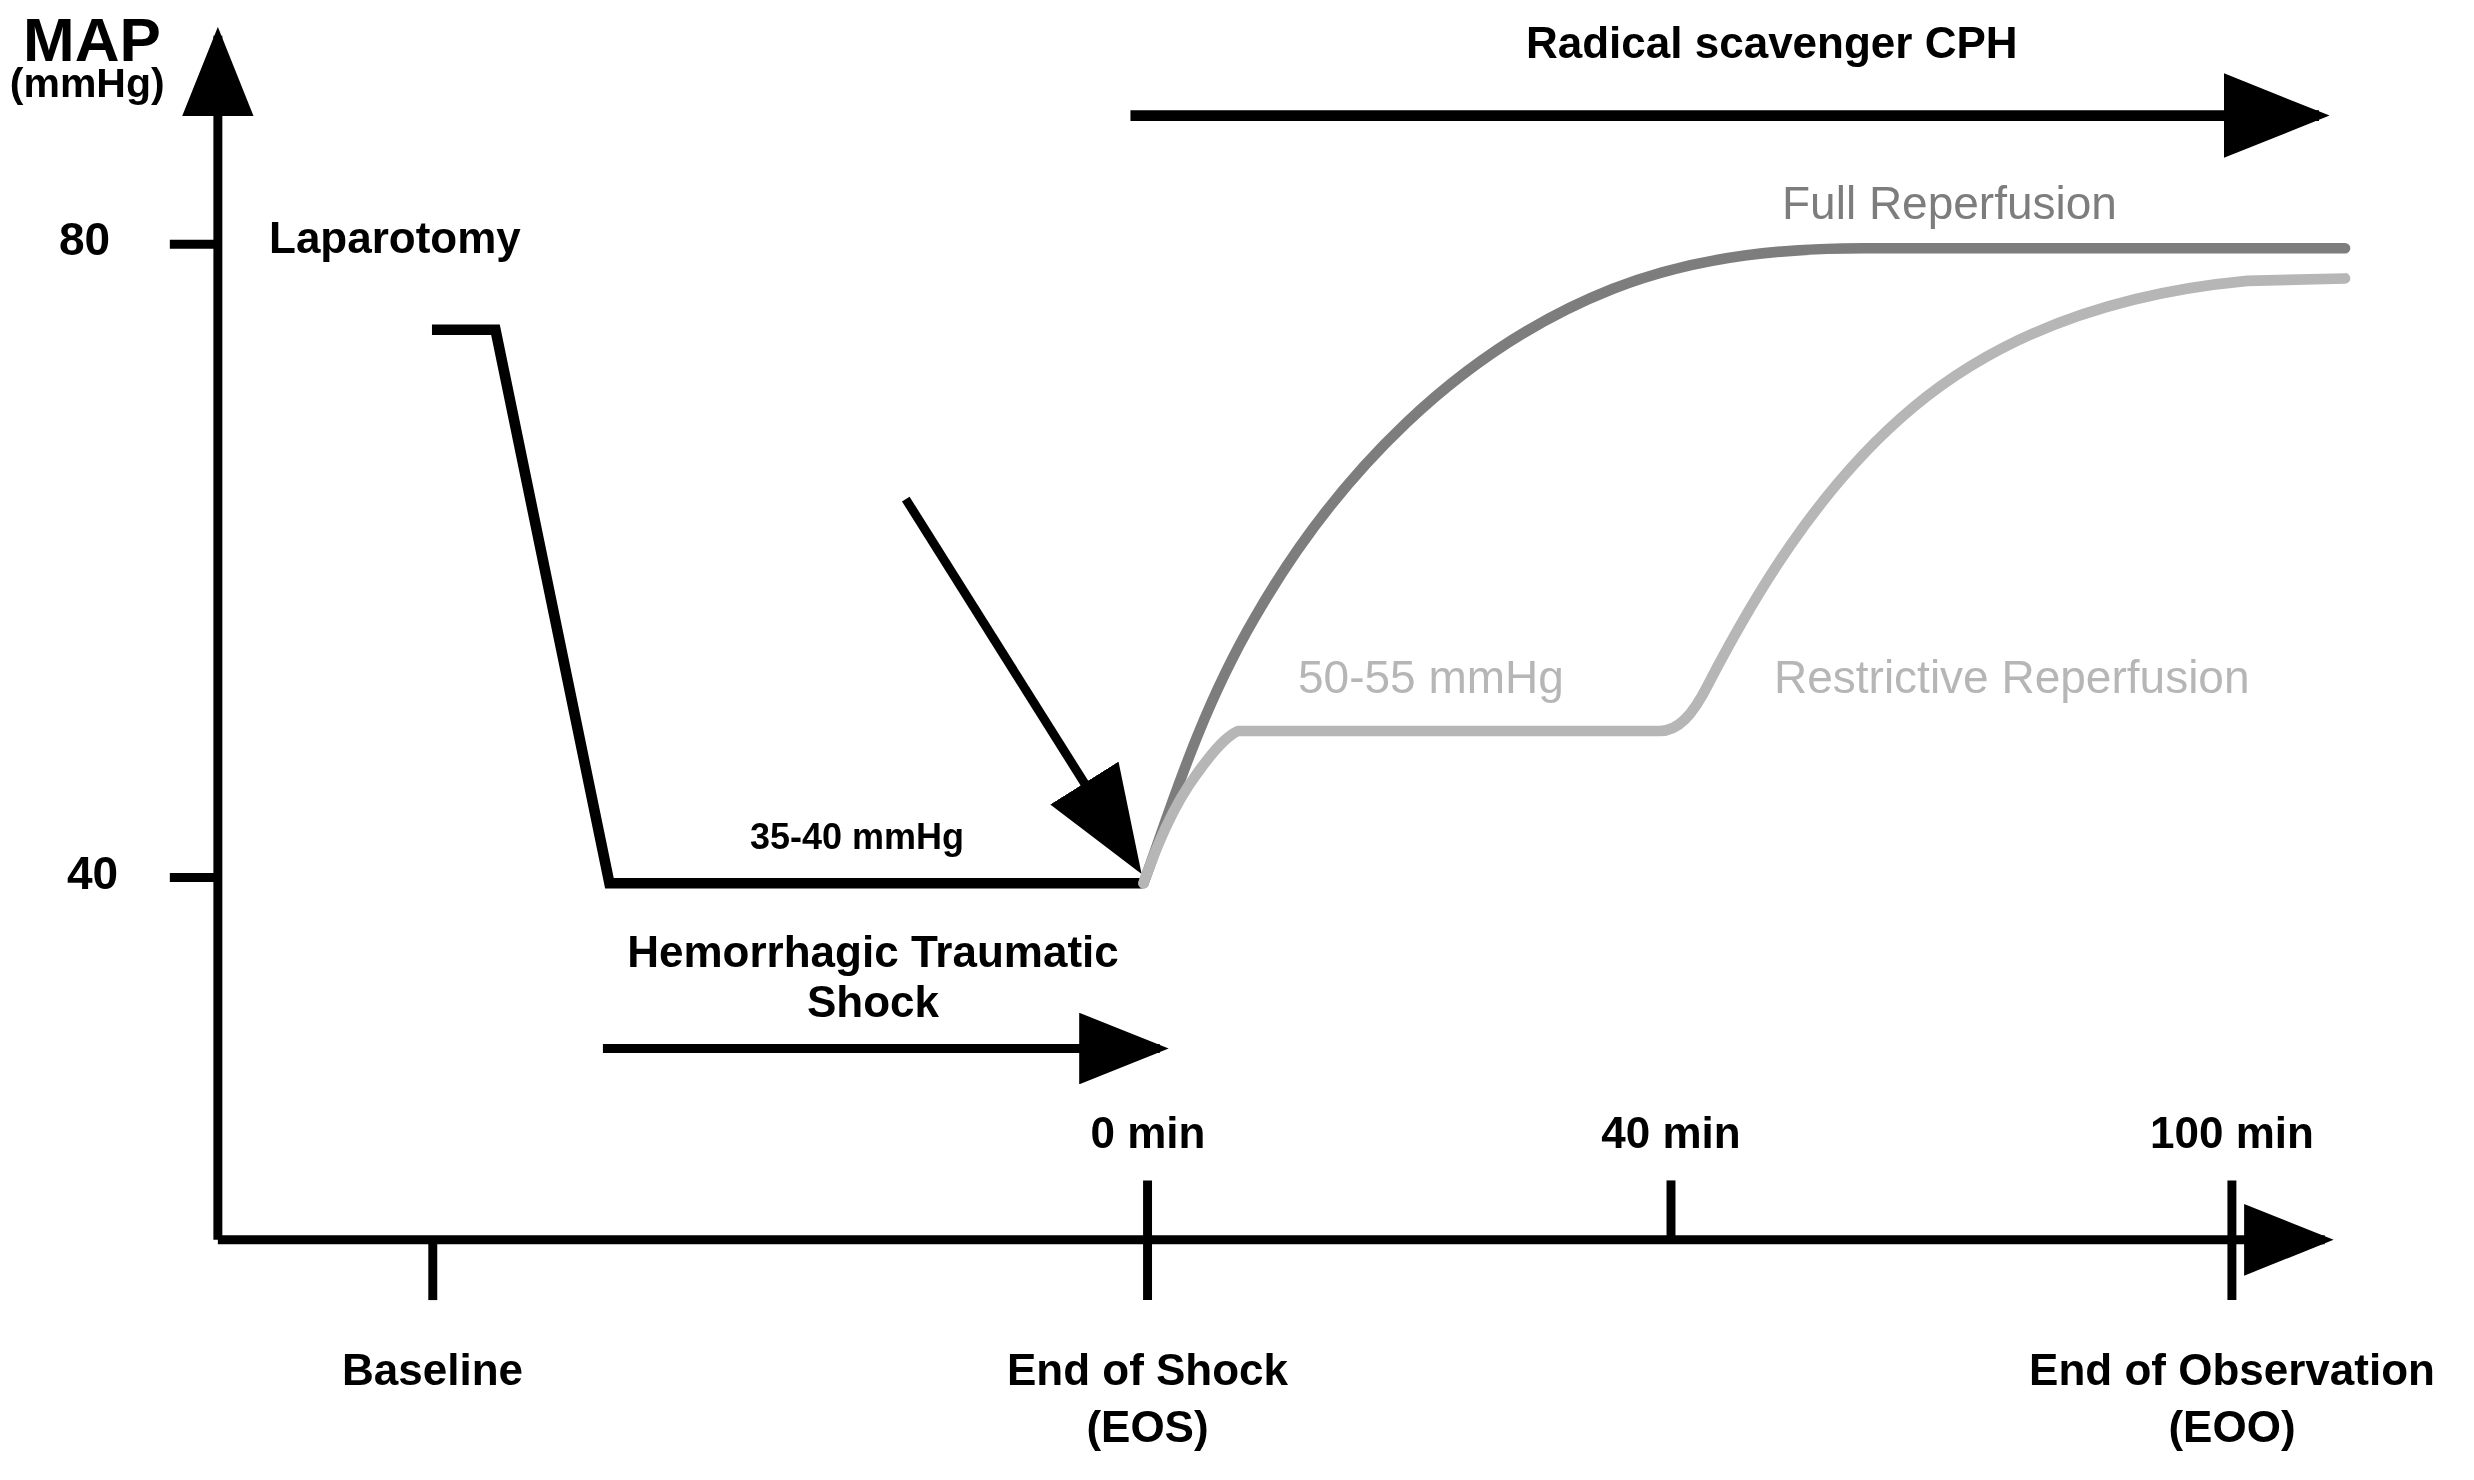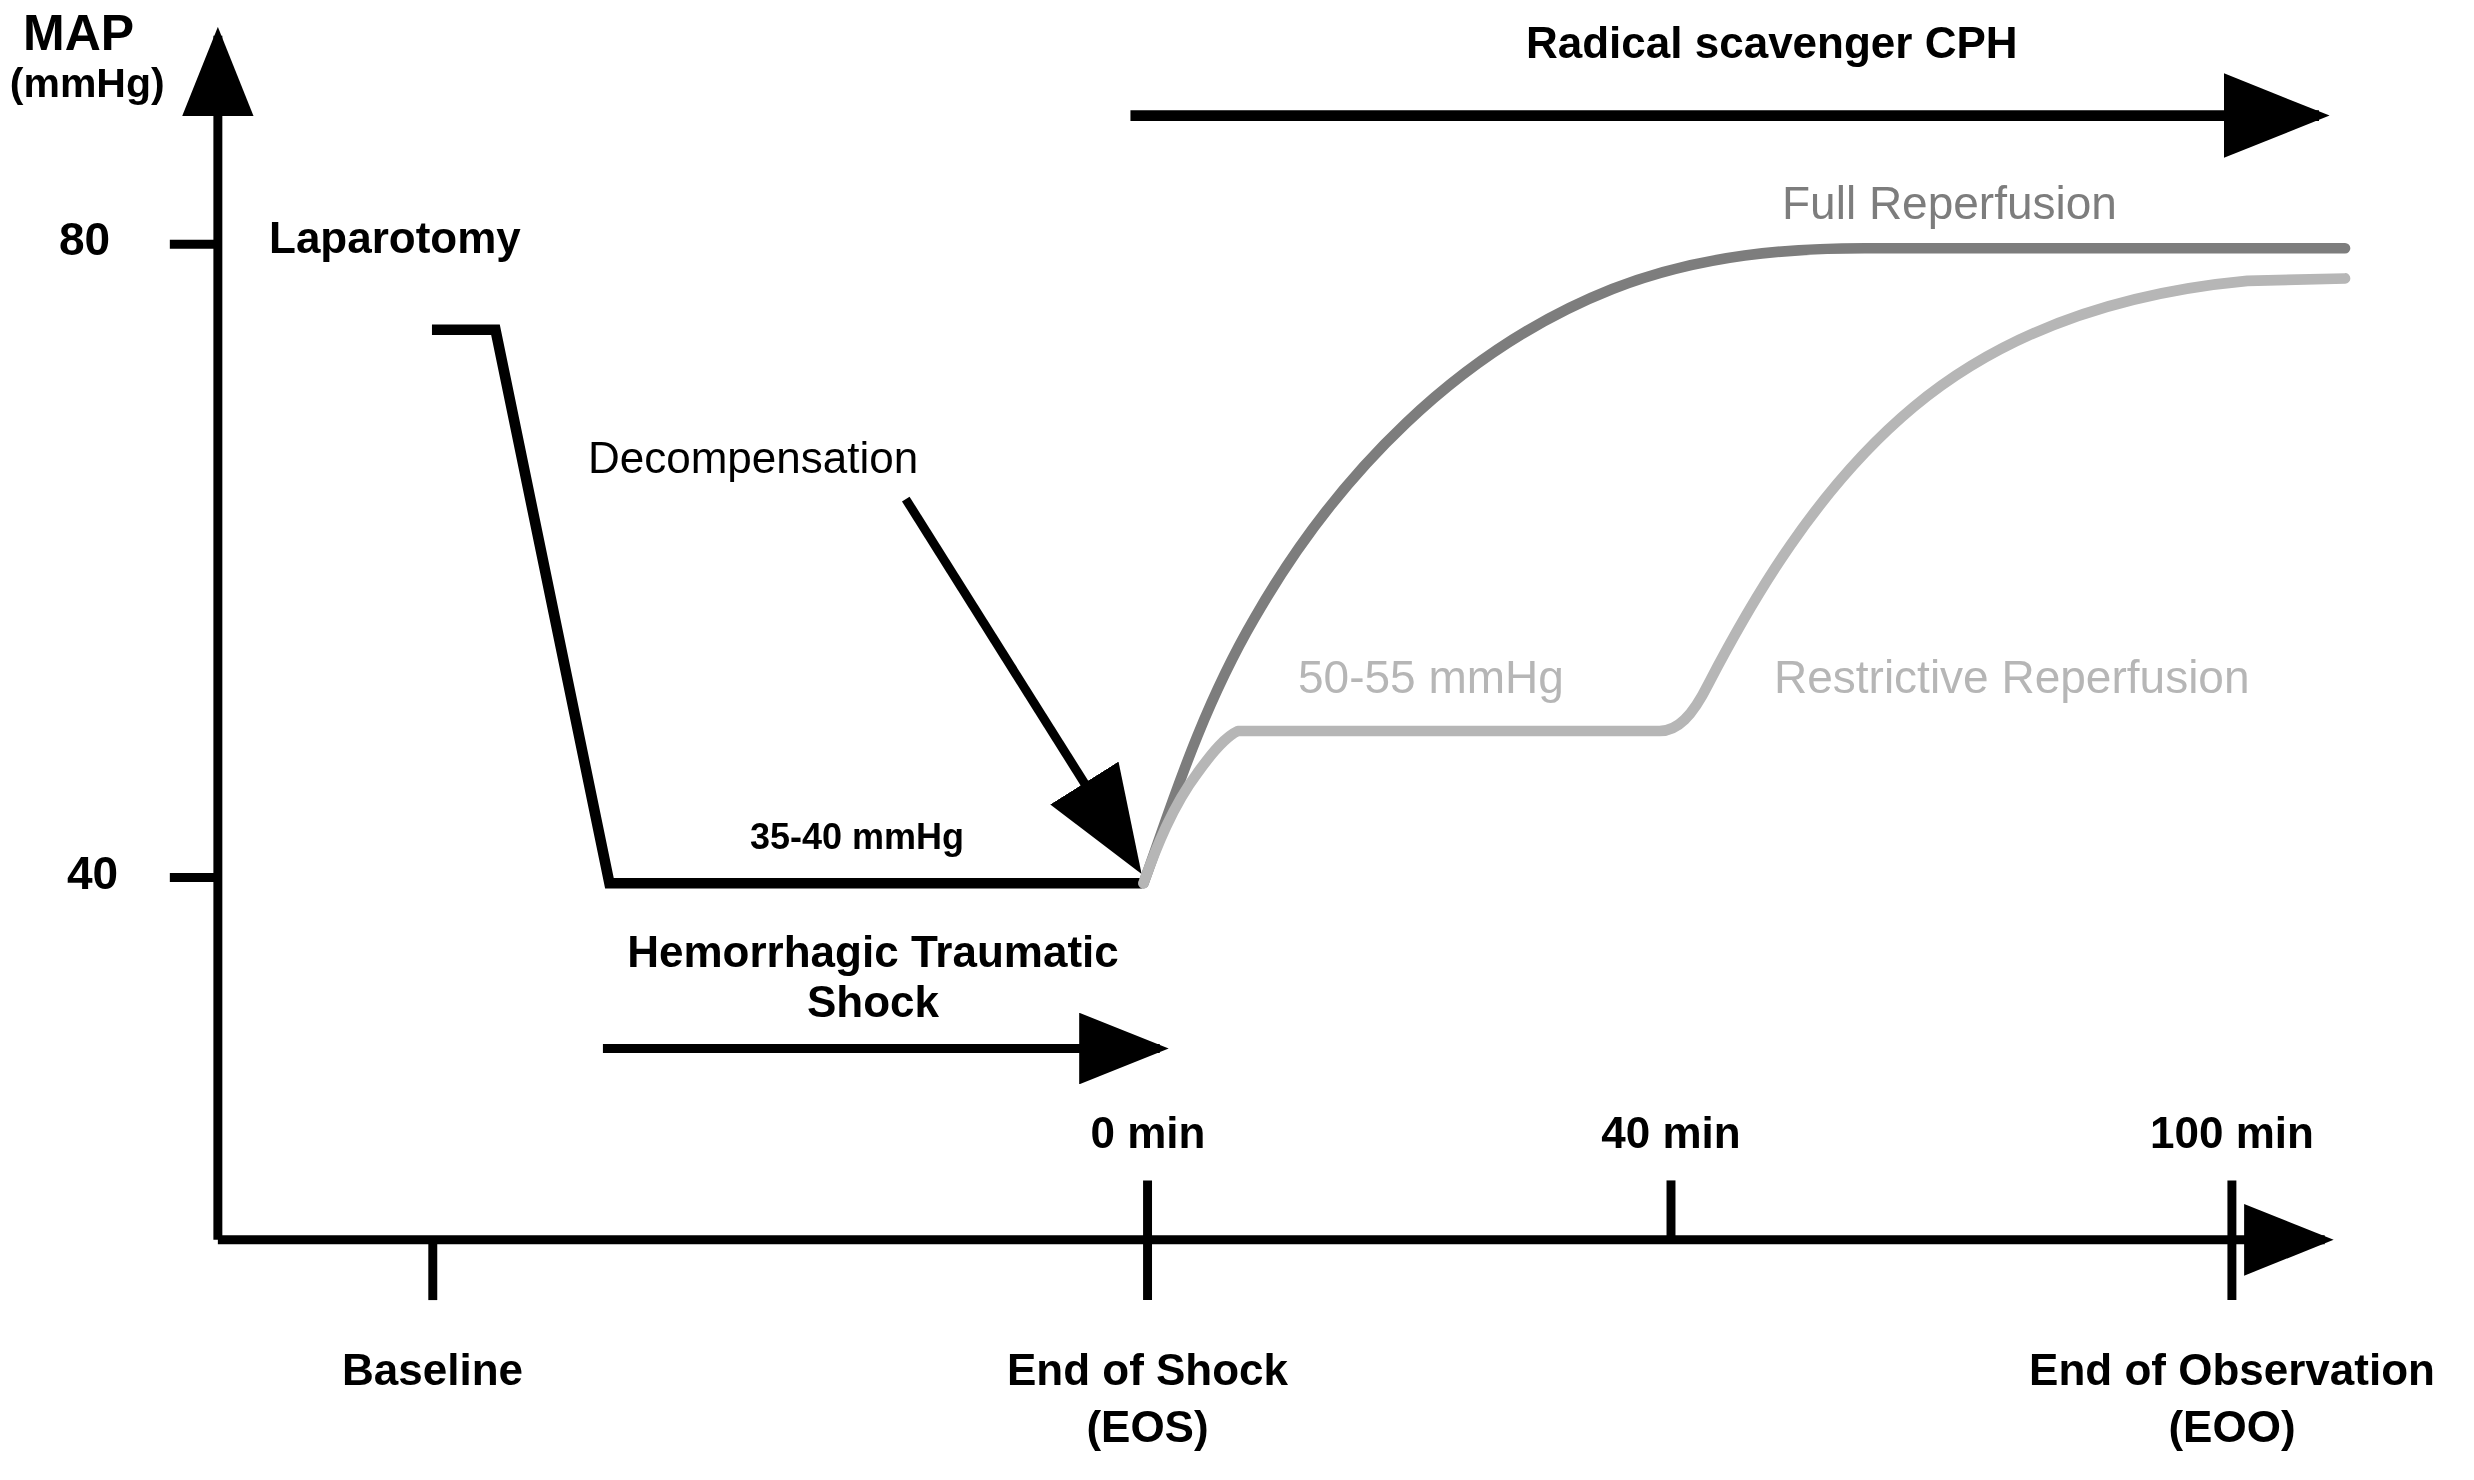--- a/index.html
+++ b/index.html
@@ -80,31 +80,30 @@
     <path d="M 1404 1085
              C 1420 1040, 1440 990, 1470 950
              C 1490 922, 1505 905, 1520 898
              L 2038 898
              C 2060 898, 2078 880, 2098 840
              C 2150 740, 2230 600, 2350 500
              C 2470 400, 2620 358, 2760 345
              L 2880 342" fill="none" stroke="#b6b6b6" stroke-width="13" stroke-linecap="round" stroke-linejoin="round"></path>
   </svg>
 
-  <div class="lbl bold" style="left:23px; top:4.9px; font-size:50px;">MAP</div>
+  <div class="lbl bold" style="left:23px; top:4.9px; font-size:62px;">MAP</div>
 
   <div class="lbl bold" style="left:9.8px; top:60px; font-size:41px;">(mmHg)</div>
 
   <div class="lbl bold" style="left:59px; top:213px; font-size:46px;">80</div>
 
   <div class="lbl bold" style="left:67px; top:847px; font-size:46px;">40</div>
 
   <div class="lbl bold" style="left:269px; top:213px; font-size:44px;">Laparotomy</div>
 
-  <div class="lbl" style="left:588px; top:433px; font-size:44px;">Decompensation</div>
 
   <div class="lbl bold" style="left:725px; top:816px; font-size:36px;margin-left:25px;">35-40 mmHg</div>
 
   <div class="lbl bold center" style="left:588px; top:927px; width:570px; font-size:44px;">Hemorrhagic Traumatic</div>
 
   <div class="lbl bold center" style="left:588px; top:977px; width:570px; font-size:44px;">Shock</div>
 
   <div class="lbl bold" style="left:1526px; top:18px; font-size:44px;">Radical scavenger CPH</div>
 
   <div class="lbl gray-dark" style="left:1782px; top:159px; font-size:46px;margin-top:18px;">Full Reperfusion</div>

